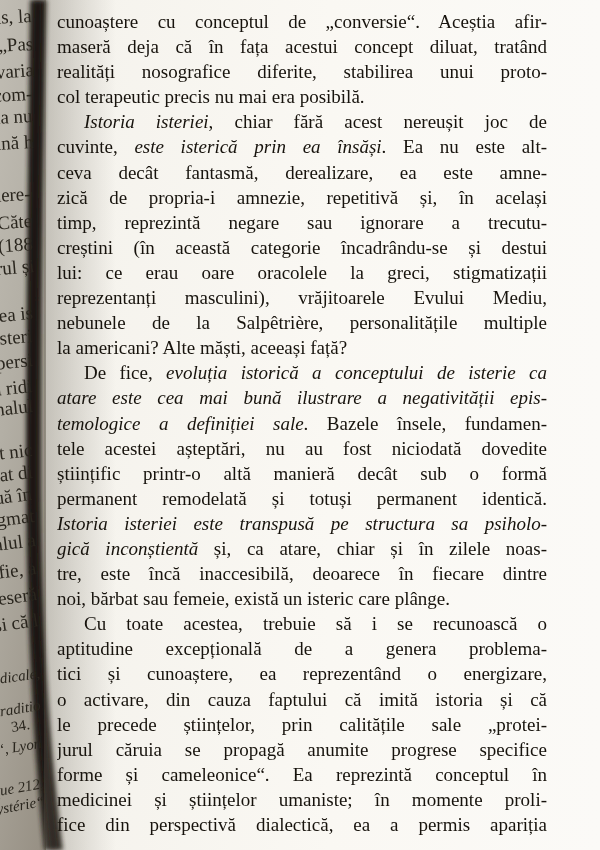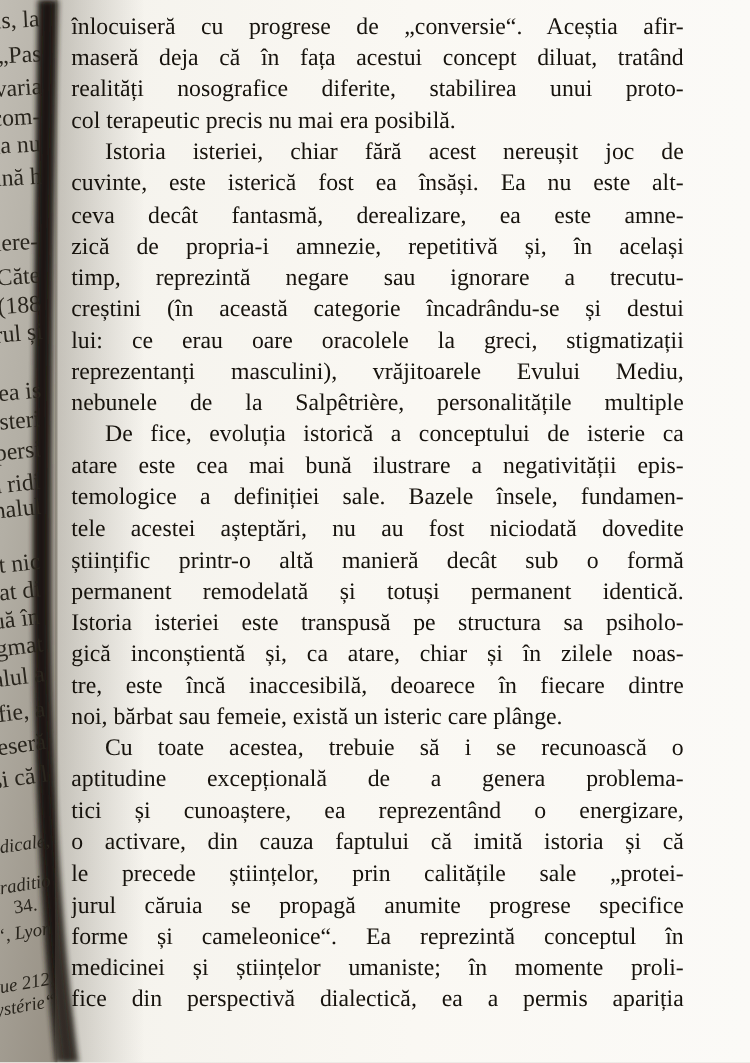--- a/index.html
+++ b/index.html
@@ -24,21 +24,21 @@
   }
   .text-block{
     position:absolute;left:57px;top:9px;width:490px;
     font-size:19px;line-height:25.1px;color:#17130d;
   }
   .line{
     text-align:justify;text-align-last:justify;height:25.1px;overflow:hidden;
   }
   .line.end{text-align-last:left;}
   .line.ind{text-indent:27px;}
-  .line .it{}
+  .line .it{font-style:italic;}
 </style>
 </head>
 <body>
 
 <div class="page">
 
   <div class="strip" id="strip"></div>
 
   <svg class="gutter" width="130" height="850" viewBox="0 0 130 850">
     <defs>
@@ -46,33 +46,34 @@
         <feGaussianBlur stdDeviation="2.2"></feGaussianBlur>
       </filter>
     </defs>
     <path d="M30,0 L47,0 C43,160 41,320 41,470 C41,620 50,750 63,850 L44,850 C33,745 26,615 26,465 C26,310 28,150 30,0 Z" fill="#27231c" opacity="0.95" filter="url(#b1)"></path>
     <path d="M38,2 C35,170 33,330 33,475 C33,625 43,755 54,848" stroke="#120f09" stroke-width="7" fill="none" opacity="0.8" filter="url(#b1)"></path>
   </svg>
 
   <div class="page-shade"></div>
 
   <div class="text-block" id="text-block">
-      <div class="line"><span>înlocuiseră cu progrese de „conversie“. Aceștia afir-</span></div>
+      <div class="line"><span>cunoaștere cu conceptul de „conversie“. Aceștia afir-</span></div>
       <div class="line"><span>maseră deja că în fața acestui concept diluat, tratând</span></div>
       <div class="line"><span>realități nosografice diferite, stabilirea unui proto-</span></div>
       <div class="line end"><span>col terapeutic precis nu mai era posibilă.</span></div>
       <div class="line ind"><span class="it">Istoria isteriei</span><span>, chiar fără acest nereușit joc de</span></div>
-      <div class="line"><span>cuvinte, </span><span class="it">este isterică fost ea însăși</span><span>. Ea nu este alt-</span></div>
+      <div class="line"><span>cuvinte, </span><span class="it">este isterică prin ea însăși</span><span>. Ea nu este alt-</span></div>
       <div class="line"><span>ceva decât fantasmă, derealizare, ea este amne-</span></div>
       <div class="line"><span>zică de propria-i amnezie, repetitivă și, în același</span></div>
       <div class="line"><span>timp, reprezintă negare sau ignorare a trecutu-</span></div>
       <div class="line"><span>creștini (în această categorie încadrându-se și destui</span></div>
       <div class="line"><span>lui: ce erau oare oracolele la greci, stigmatizații</span></div>
       <div class="line"><span>reprezentanți masculini), vrăjitoarele Evului Mediu,</span></div>
       <div class="line"><span>nebunele de la Salpêtrière, personalitățile multiple</span></div>
+      <div class="line end"><span>la americani? Alte măști, aceeași față?</span></div>
       <div class="line ind"><span>De fice, </span><span class="it">evoluția istorică a conceptului de isterie ca</span></div>
       <div class="line"><span class="it">atare este cea mai bună ilustrare a negativității epis-</span></div>
       <div class="line"><span class="it">temologice a definiției sale</span><span>. Bazele însele, fundamen-</span></div>
       <div class="line"><span>tele acestei așteptări, nu au fost niciodată dovedite</span></div>
       <div class="line"><span>științific printr-o altă manieră decât sub o formă</span></div>
       <div class="line"><span>permanent remodelată și totuși permanent identică.</span></div>
       <div class="line"><span class="it">Istoria isteriei este transpusă pe structura sa psiholo-</span></div>
       <div class="line"><span class="it">gică inconștientă</span><span> și, ca atare, chiar și în zilele noas-</span></div>
       <div class="line"><span>tre, este încă inaccesibilă, deoarece în fiecare dintre</span></div>
       <div class="line end"><span>noi, bărbat sau femeie, există un isteric care plânge.</span></div>

